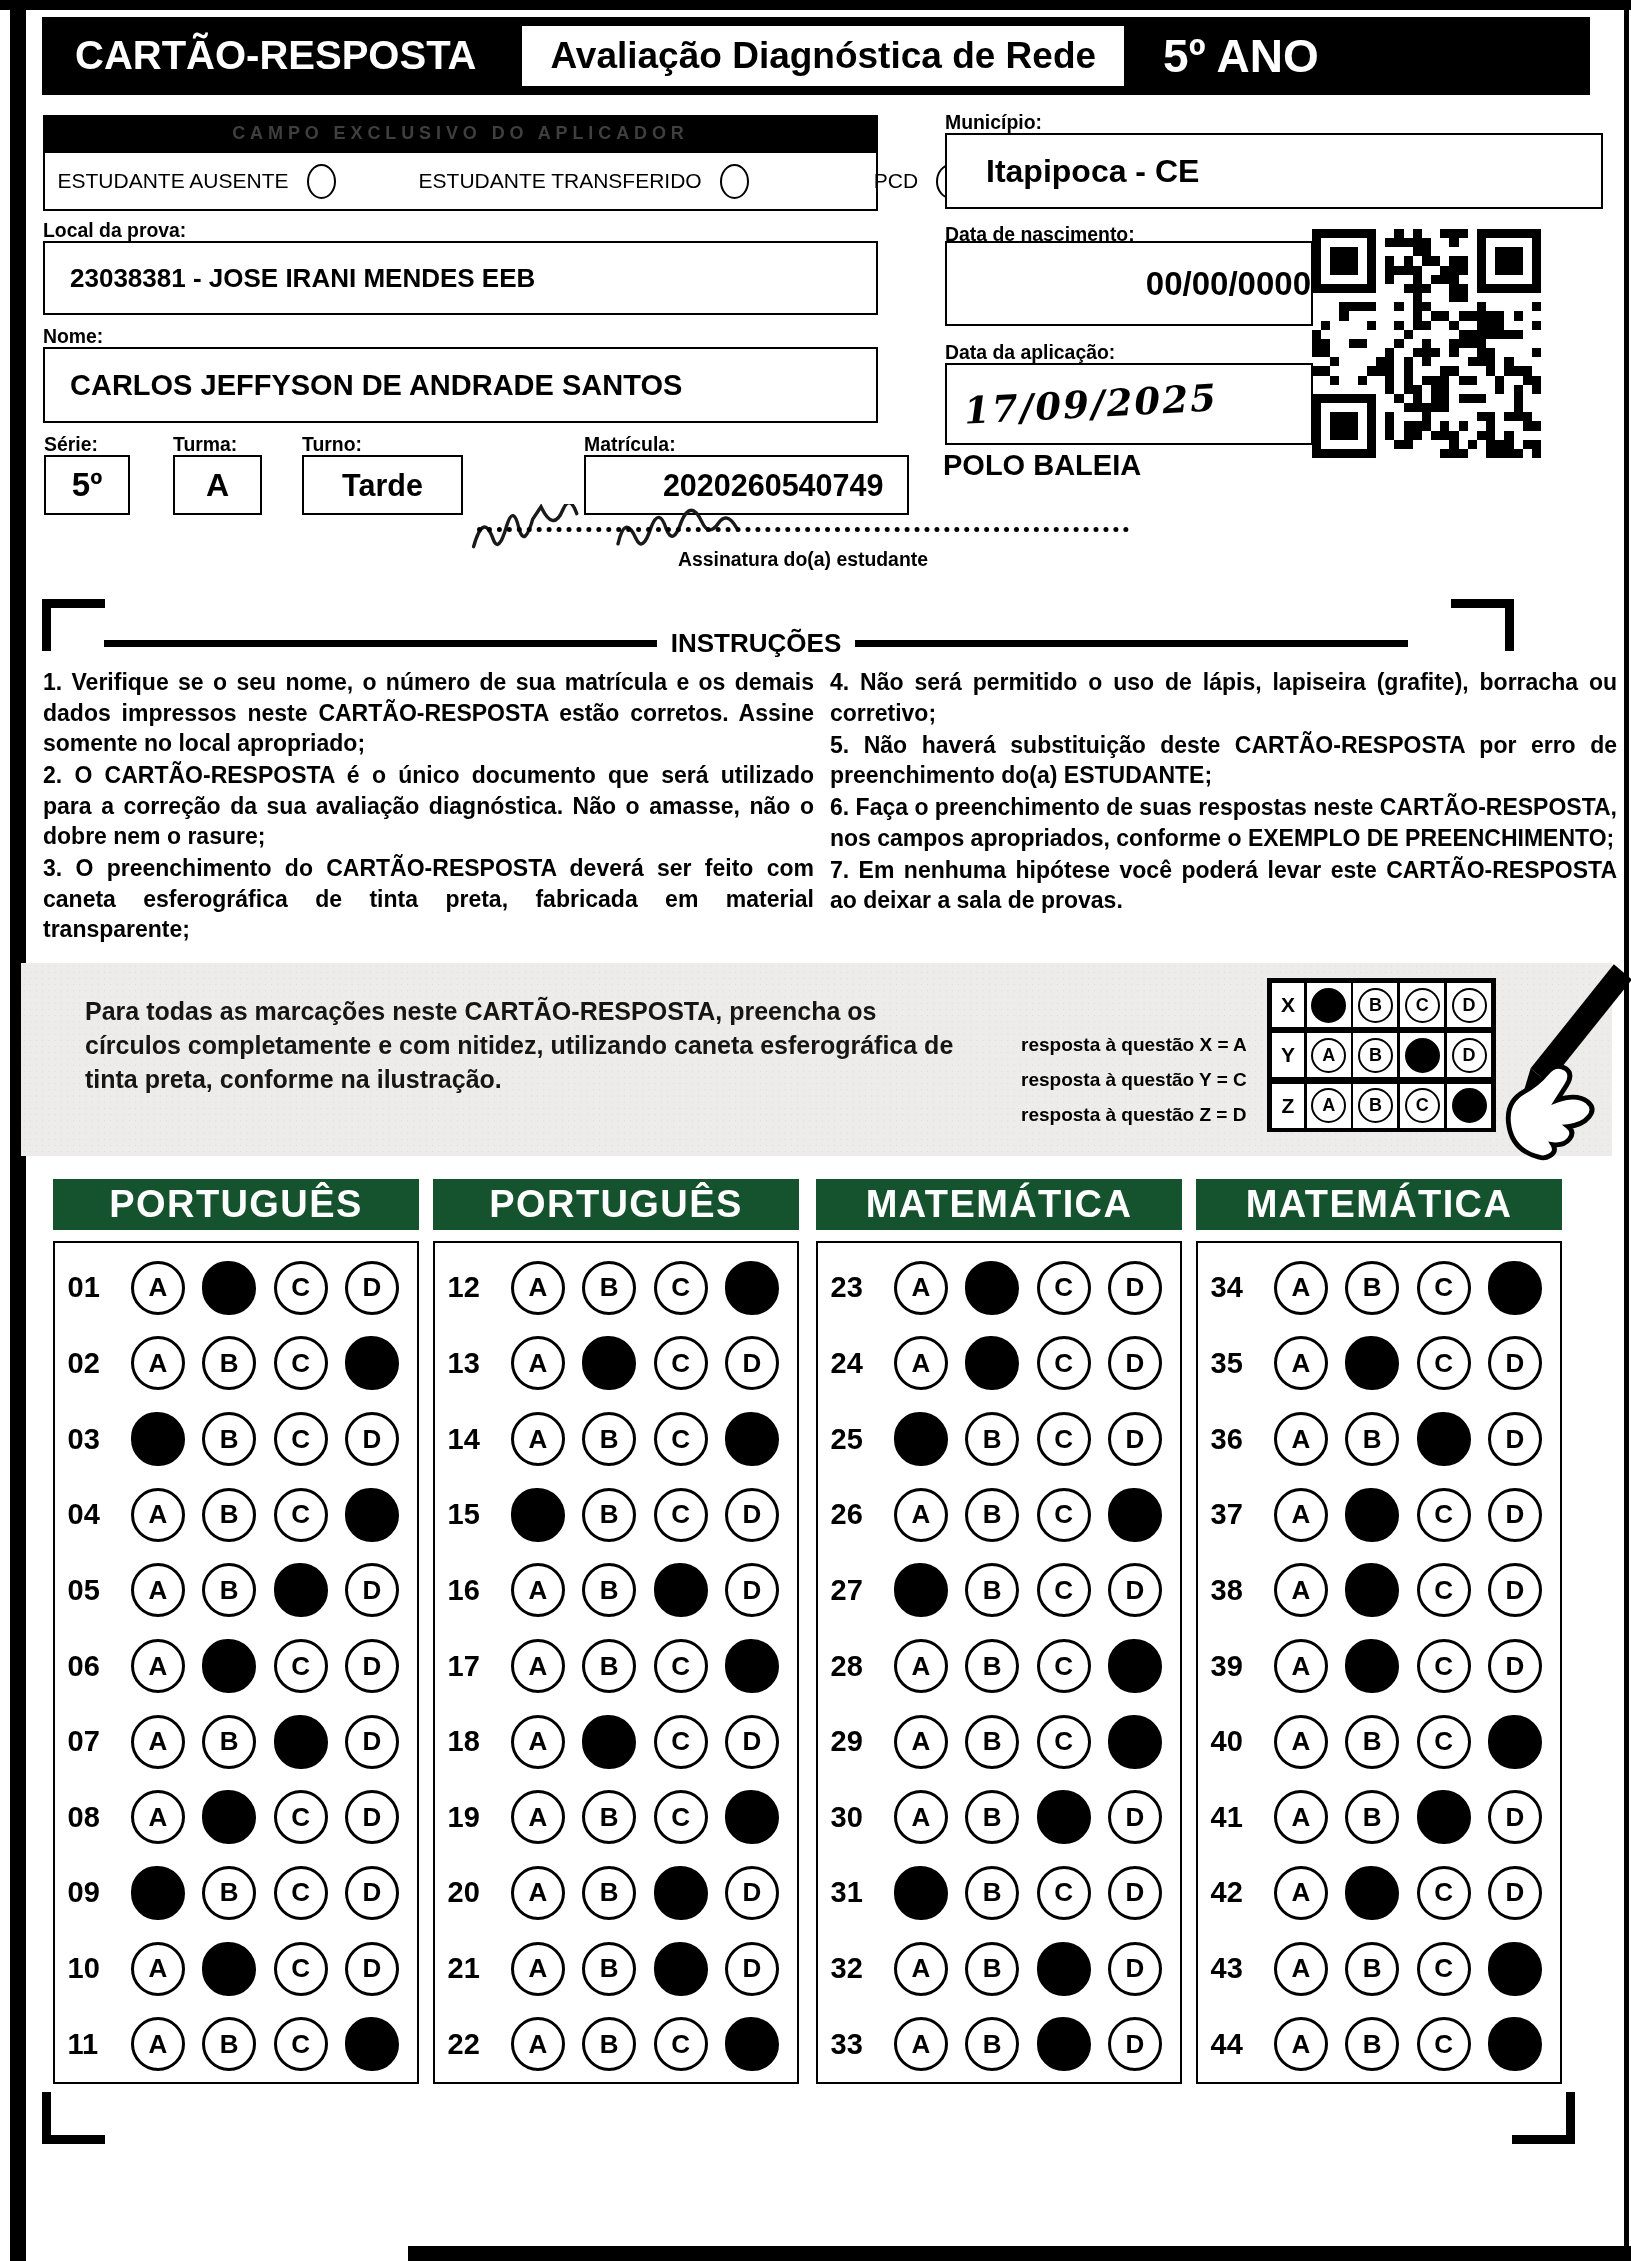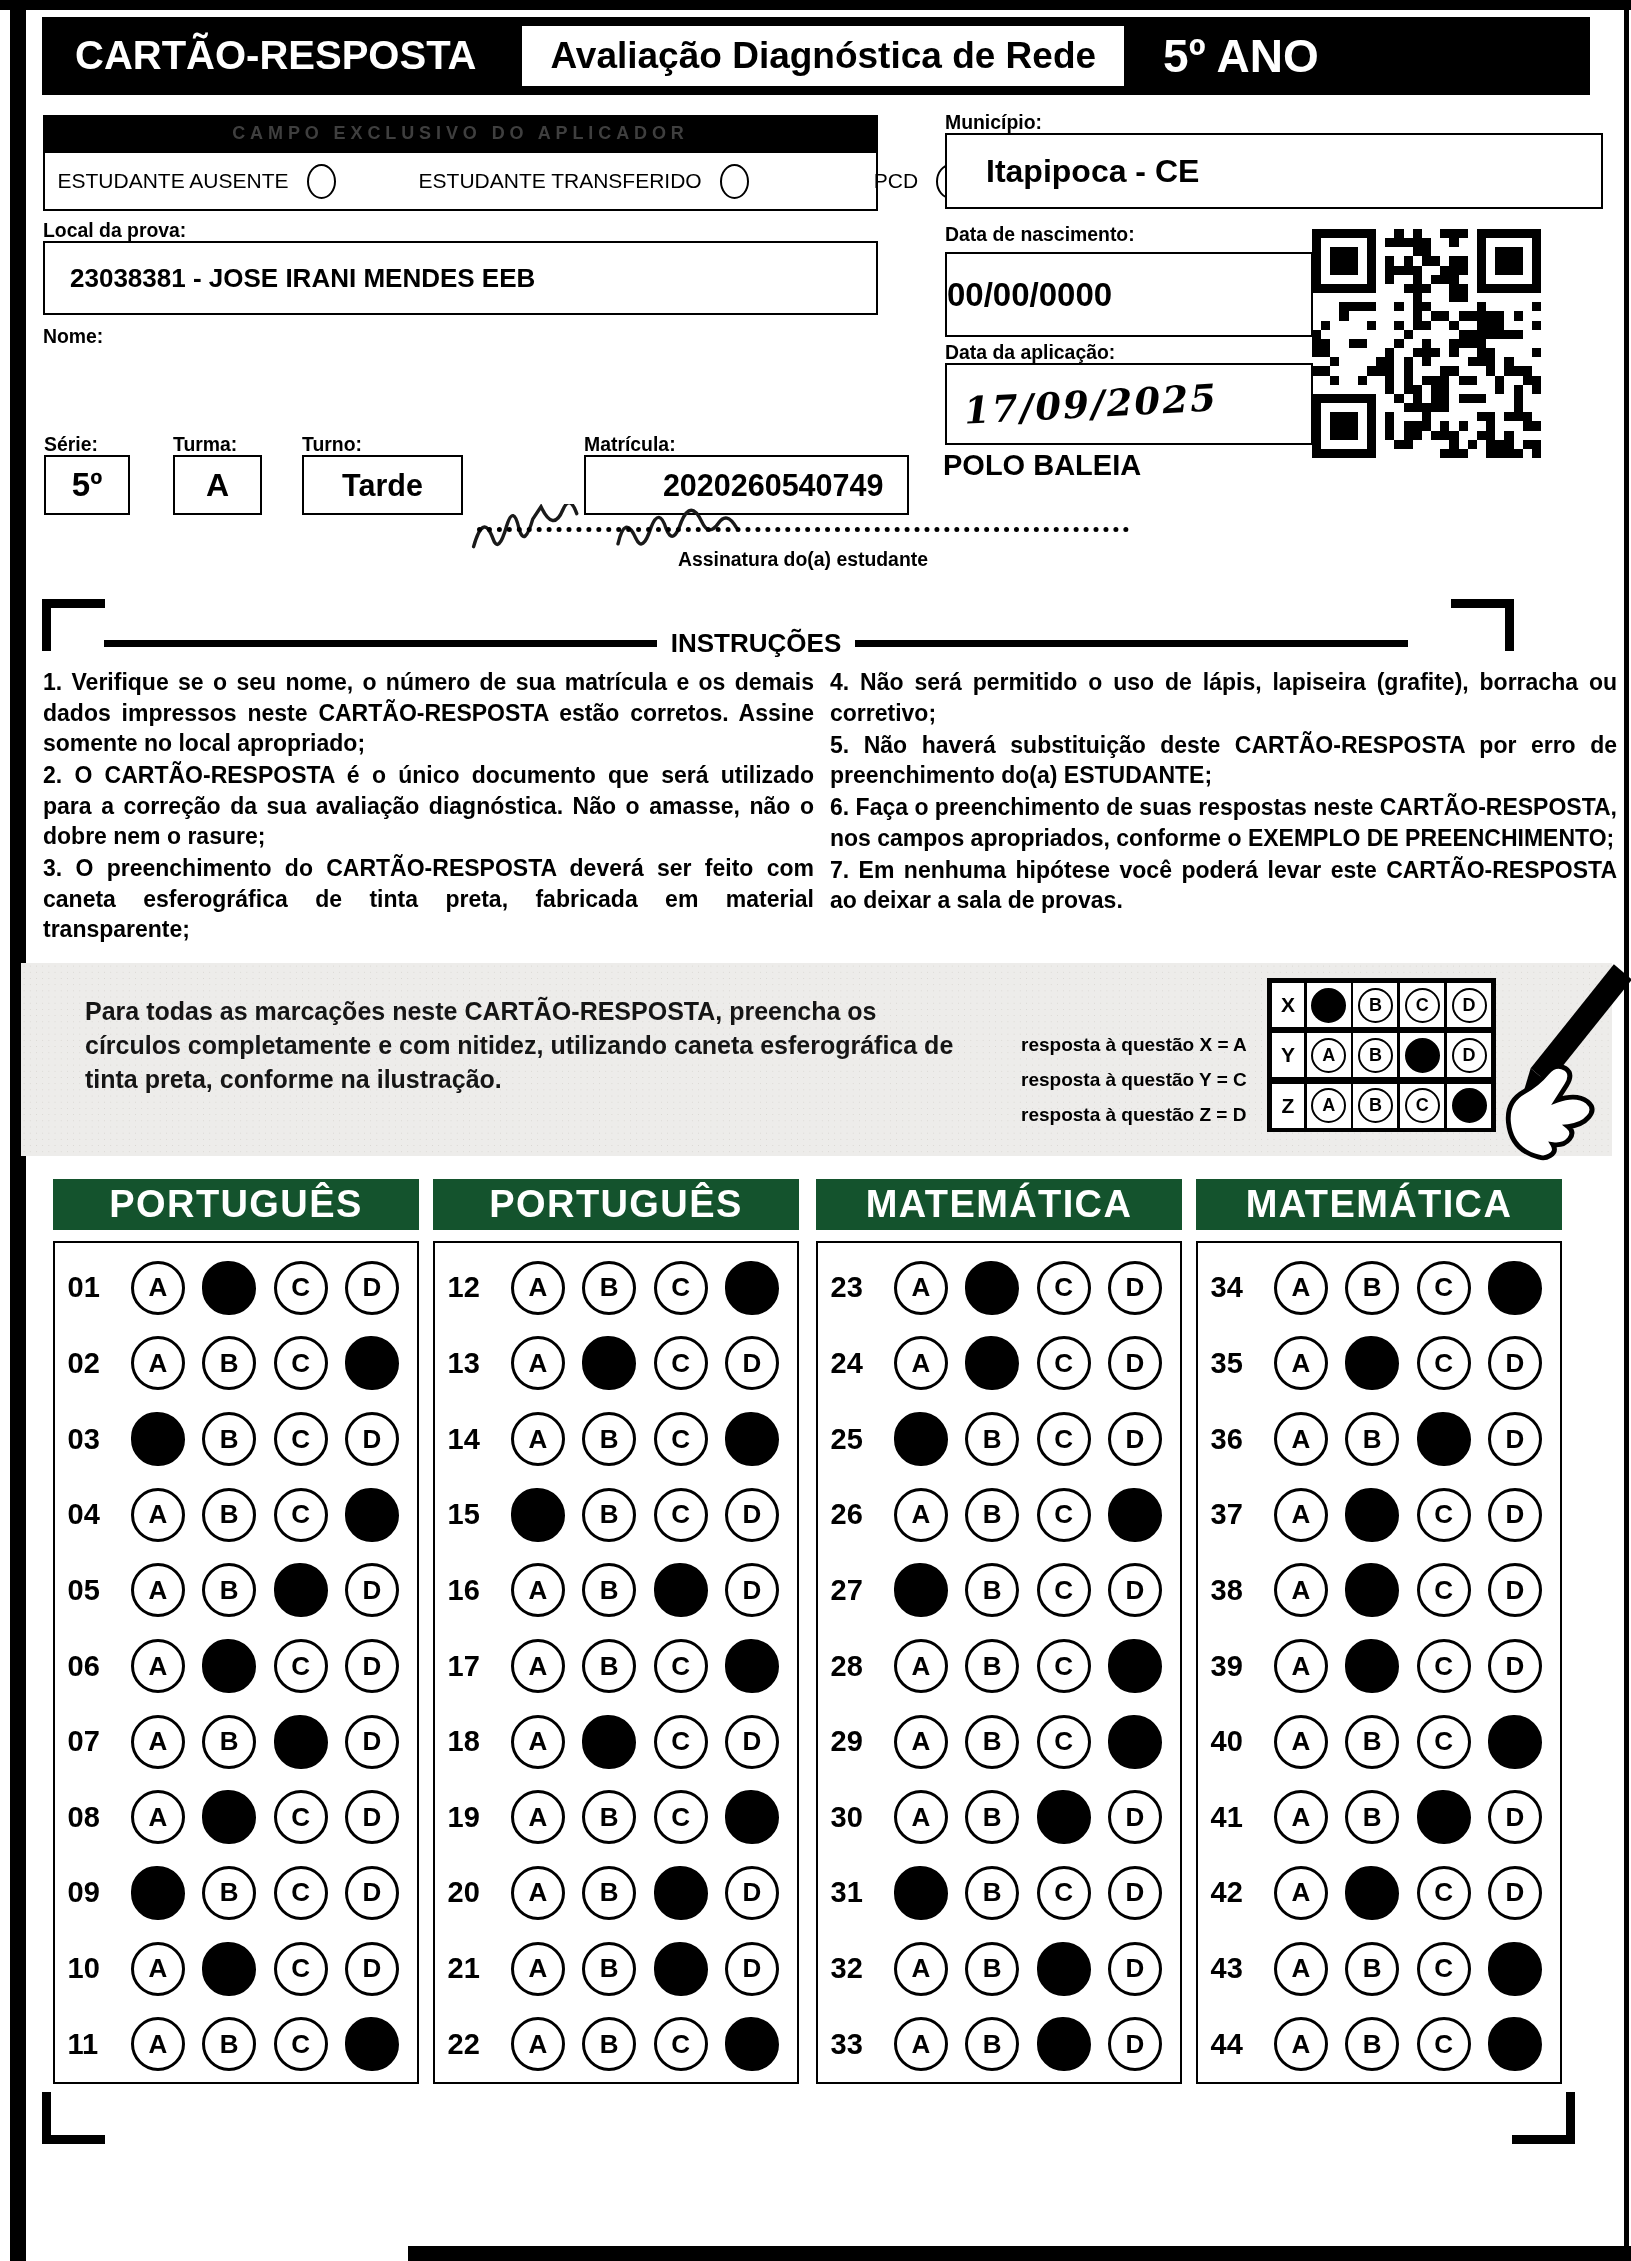--- a/index.html
+++ b/index.html
@@ -130,20 +130,23 @@
       <span class="status-circle"></span>
     </div>
   </div>
 
   <span class="field-label" style="left:43px;top:219px;">Local da prova:</span>
   <div class="field-box" style="left:43px;top:241px;width:835px;height:74px;">
     <span class="fb-val" style="margin-left:25px;font-size:26px;">23038381 - JOSE IRANI MENDES EEB</span>
   </div>
 
   <span class="field-label" style="left:43px;top:325px;">Nome:</span>
+  <div class="field-box" style="left:43px;top:347px;width:835px;height:76px;">
+    <span class="fb-val" style="margin-left:25px;font-size:29px;">CARLOS JEFFYSON DE ANDRADE SANTOS</span>
+  </div>
 
   <span class="field-label" style="left:44px;top:433px;">Série:</span>
   <div class="field-box" style="left:44px;top:455px;width:86px;height:60px;justify-content:center;">
     <span class="fb-val" style="font-size:33px;">5º</span>
   </div>
 
   <span class="field-label" style="left:173px;top:433px;">Turma:</span>
   <div class="field-box" style="left:173px;top:455px;width:89px;height:60px;justify-content:center;">
     <span class="fb-val" style="font-size:32px;">A</span>
   </div>
@@ -157,21 +160,21 @@
   <div class="field-box" style="left:584px;top:455px;width:325px;height:60px;justify-content:flex-end;">
     <span class="fb-val" style="margin-right:23.6px;font-size:30.5px;">2020260540749</span>
   </div>
 
   <span class="field-label" style="left:945px;top:111px;">Município:</span>
   <div class="field-box" style="left:945px;top:133px;width:658px;height:76px;">
     <span class="fb-val" style="margin-left:39px;font-size:32px;">Itapipoca - CE</span>
   </div>
 
   <span class="field-label" style="left:945px;top:223px;">Data de nascimento:</span>
-  <div class="field-box" style="left:945px;top:252px;width:368px;height:85px;justify-content:flex-start;">
+  <div class="field-box" style="left:945px;top:241px;width:368px;height:85px;justify-content:flex-end;">
     <span class="fb-val" style="font-size:33px;">00/00/0000</span>
   </div>
 
   <span class="field-label" style="left:945px;top:341px;text-align:right;">Data da aplicação:</span>
   <div class="field-box" style="left:945px;top:363px;width:368px;height:82px;">
     <span class="handwrite" style="margin-left:16.6px;">17/09/2025</span>
   </div>
 
   <svg class="qr" viewBox="0 0 25 25" shape-rendering="crispEdges">
     <g id="qr-g" fill="#000">

